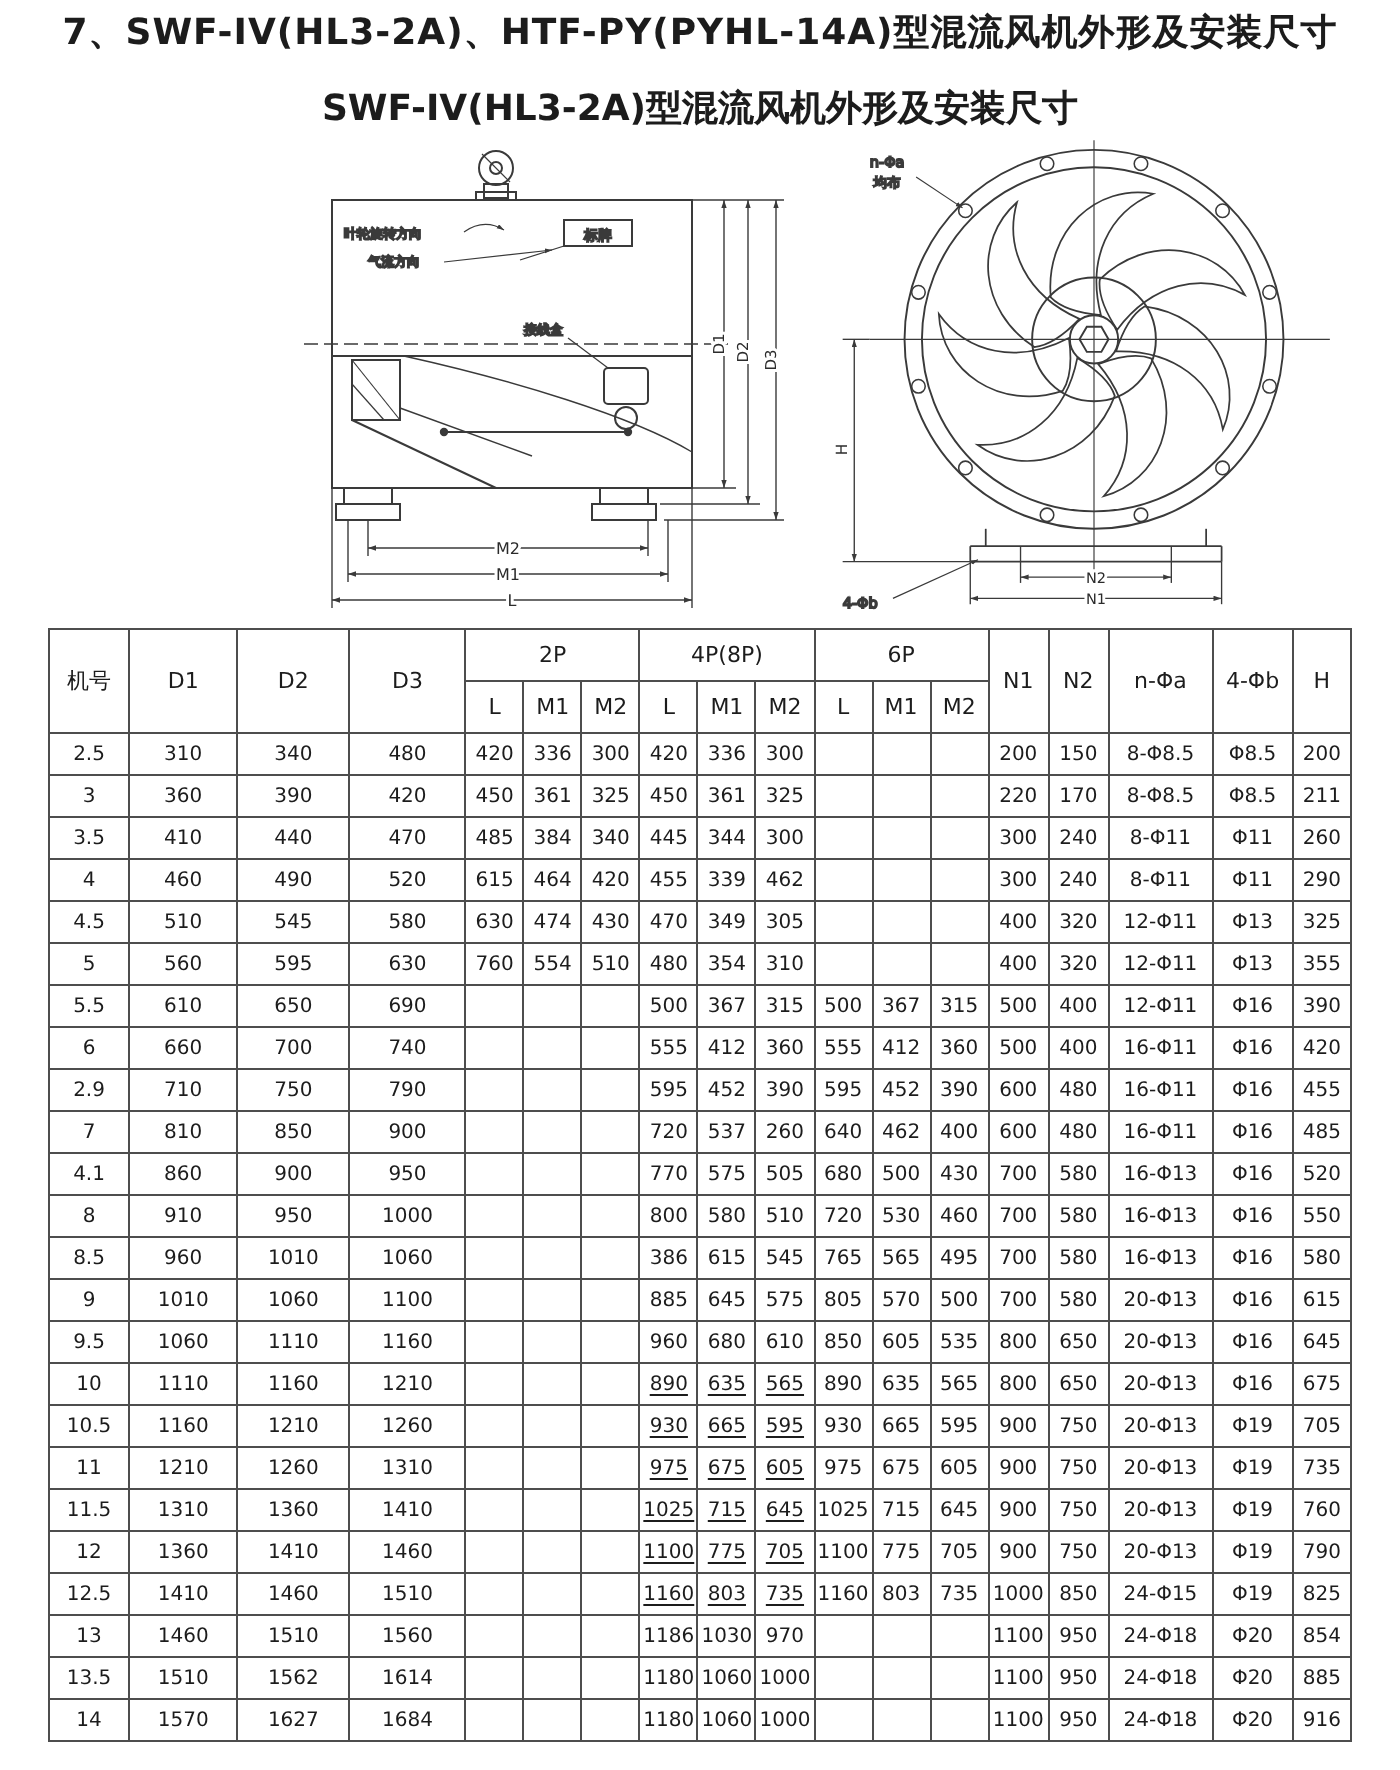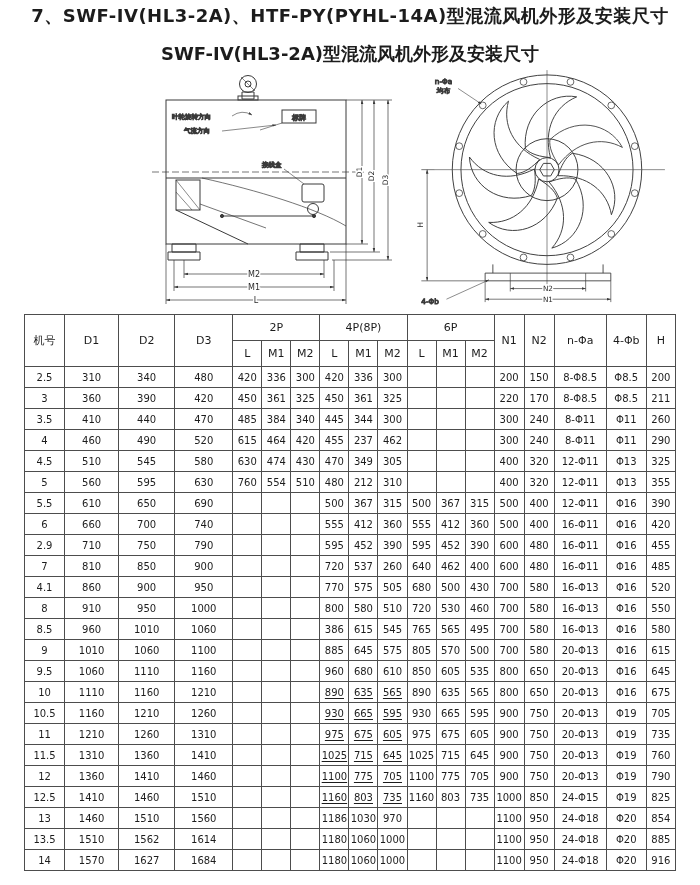--- a/index.html
+++ b/index.html
@@ -287,21 +287,21 @@
         </tr>
         <tr>
           <td>4</td>
           <td>460</td>
           <td>490</td>
           <td>520</td>
           <td>615</td>
           <td>464</td>
           <td>420</td>
           <td>455</td>
-          <td>237</td>
+          <td>339</td>
           <td>462</td>
           <td></td>
           <td></td>
           <td></td>
           <td>300</td>
           <td>240</td>
           <td>8-Φ11</td>
           <td>Φ11</td>
           <td>290</td>
         </tr>
@@ -327,21 +327,21 @@
         </tr>
         <tr>
           <td>5</td>
           <td>560</td>
           <td>595</td>
           <td>630</td>
           <td>760</td>
           <td>554</td>
           <td>510</td>
           <td>480</td>
-          <td>212</td>
+          <td>354</td>
           <td>310</td>
           <td></td>
           <td></td>
           <td></td>
           <td>400</td>
           <td>320</td>
           <td>12-Φ11</td>
           <td>Φ13</td>
           <td>355</td>
         </tr>

